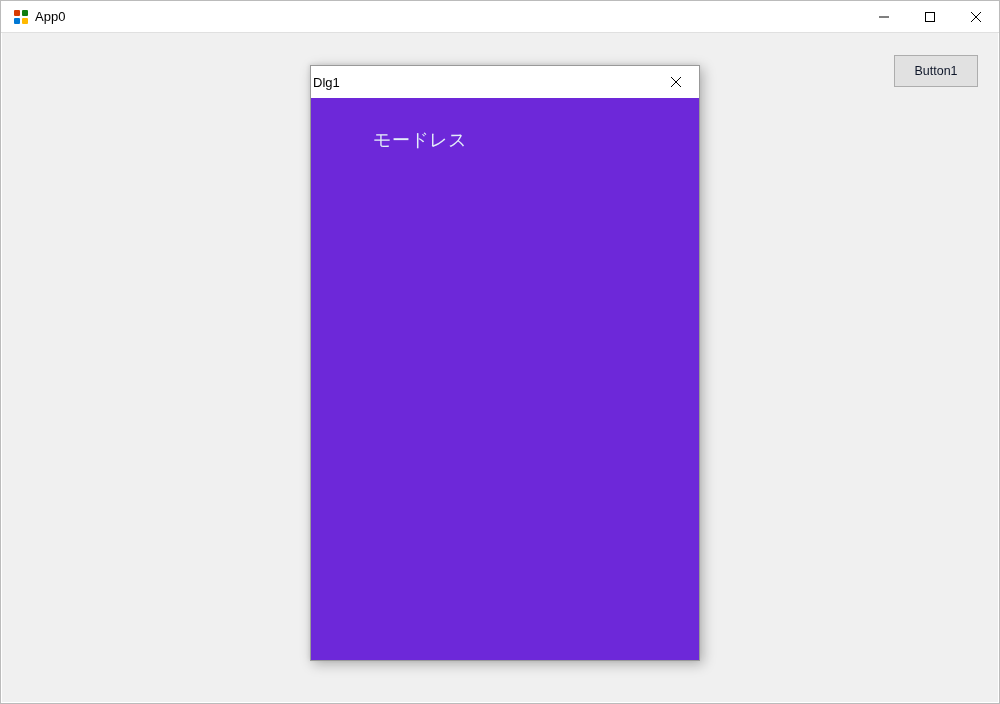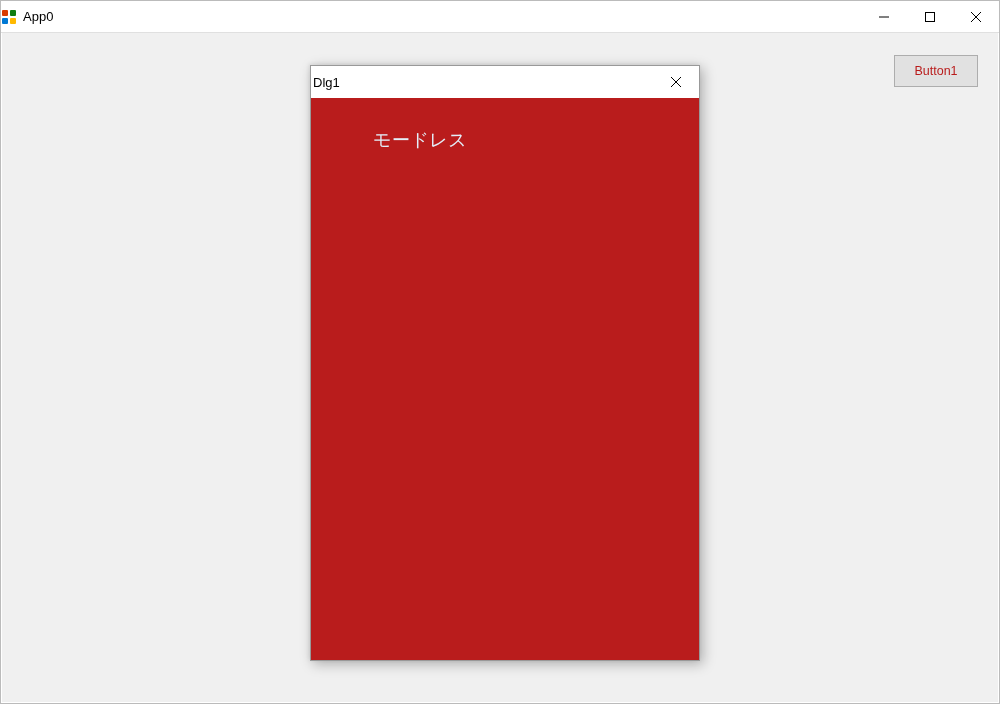--- a/index.html
+++ b/index.html
@@ -22,21 +22,21 @@
       width: 1000px;
       height: 704px;
       border: 1px solid #bbbbbb;
       background: #ffffff;
     }
     .titlebar {
       height: 32px;
       background: #ffffff;
       display: flex;
       align-items: center;
-      padding-left: 0;
+      padding-left: 12px;
       border-bottom: 1px solid #e0e0e0;
     }
     .titlebar-icon {
       width: 16px;
       height: 16px;
       margin-right: 6px;
       display: inline-block;
       position: relative;
     }
     .titlebar-title {
@@ -71,21 +71,21 @@
     .button1 {
       position: absolute;
       top: 22px;
       right: 20px;
       width: 84px;
       height: 32px;
       background: #e1e1e1;
       border: 1px solid #adadad;
       font-size: 12.5px;
       font-family: inherit;
-      color: #b91c1c;
+      color: #0f172a;
       cursor: pointer;
     }
     .dialog {
       position: absolute;
       top: 32px;
       left: 308px;
       width: 390px;
       height: 596px;
       background: #ffffff;
       border: 1px solid #999999;
@@ -110,21 +110,21 @@
       align-items: center;
       justify-content: center;
       cursor: pointer;
     }
     .dlg-body {
       position: absolute;
       top: 32px;
       left: 0;
       right: 0;
       bottom: 0;
-      background: #b91c1c;
+      background: #6d28d9;
     }
     .dlg-text {
       position: absolute;
       top: 30px;
       left: 62px;
       color: #e3eef8;
       font-size: 18px;
       letter-spacing: 0.5px;
     }
   </style>

